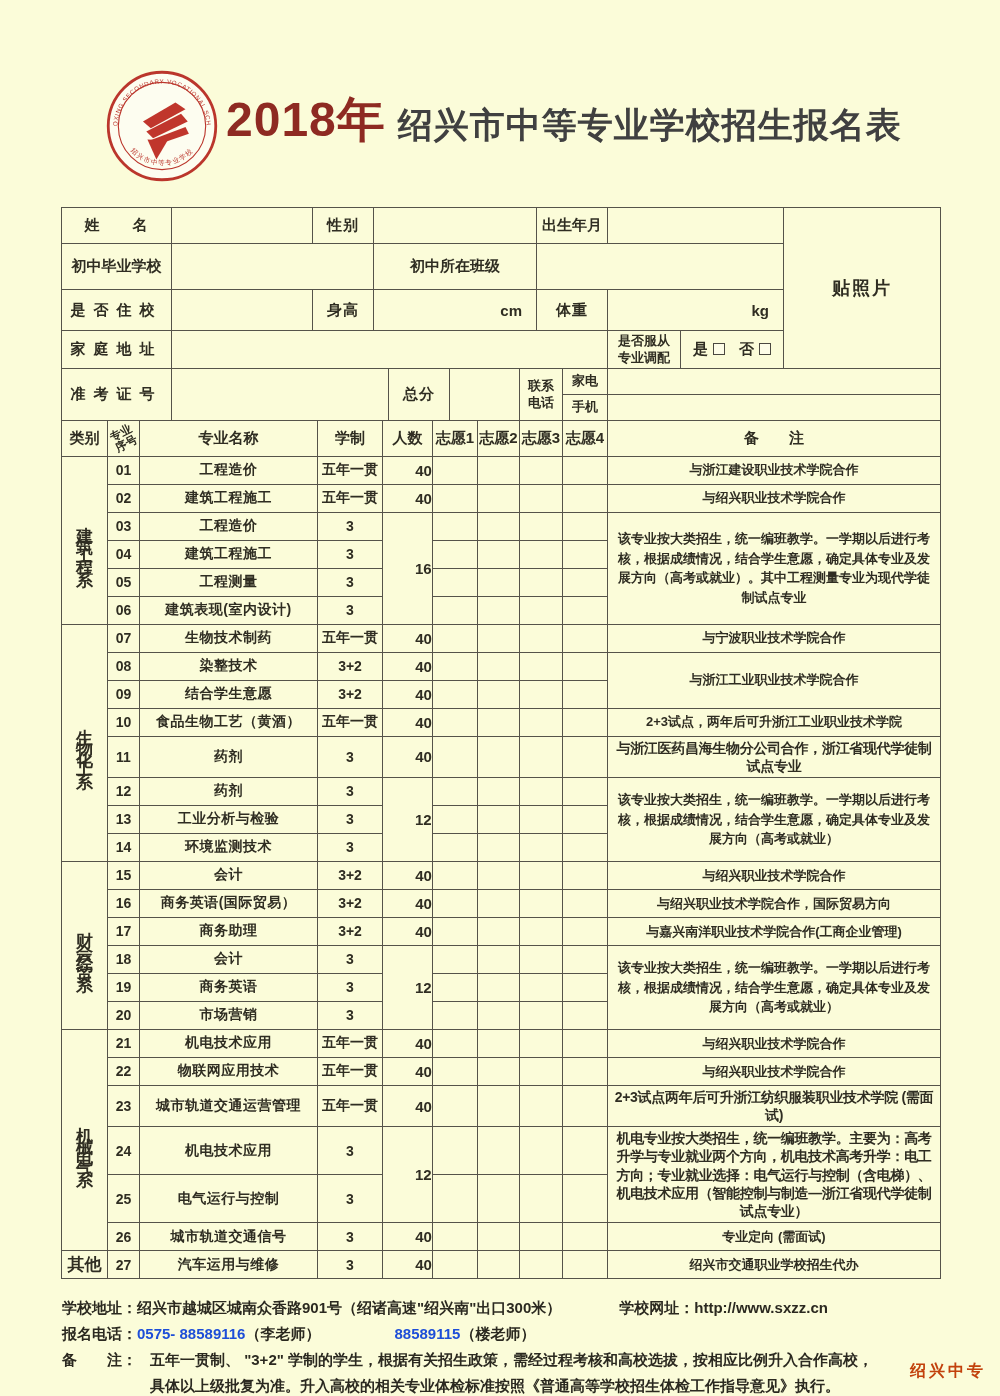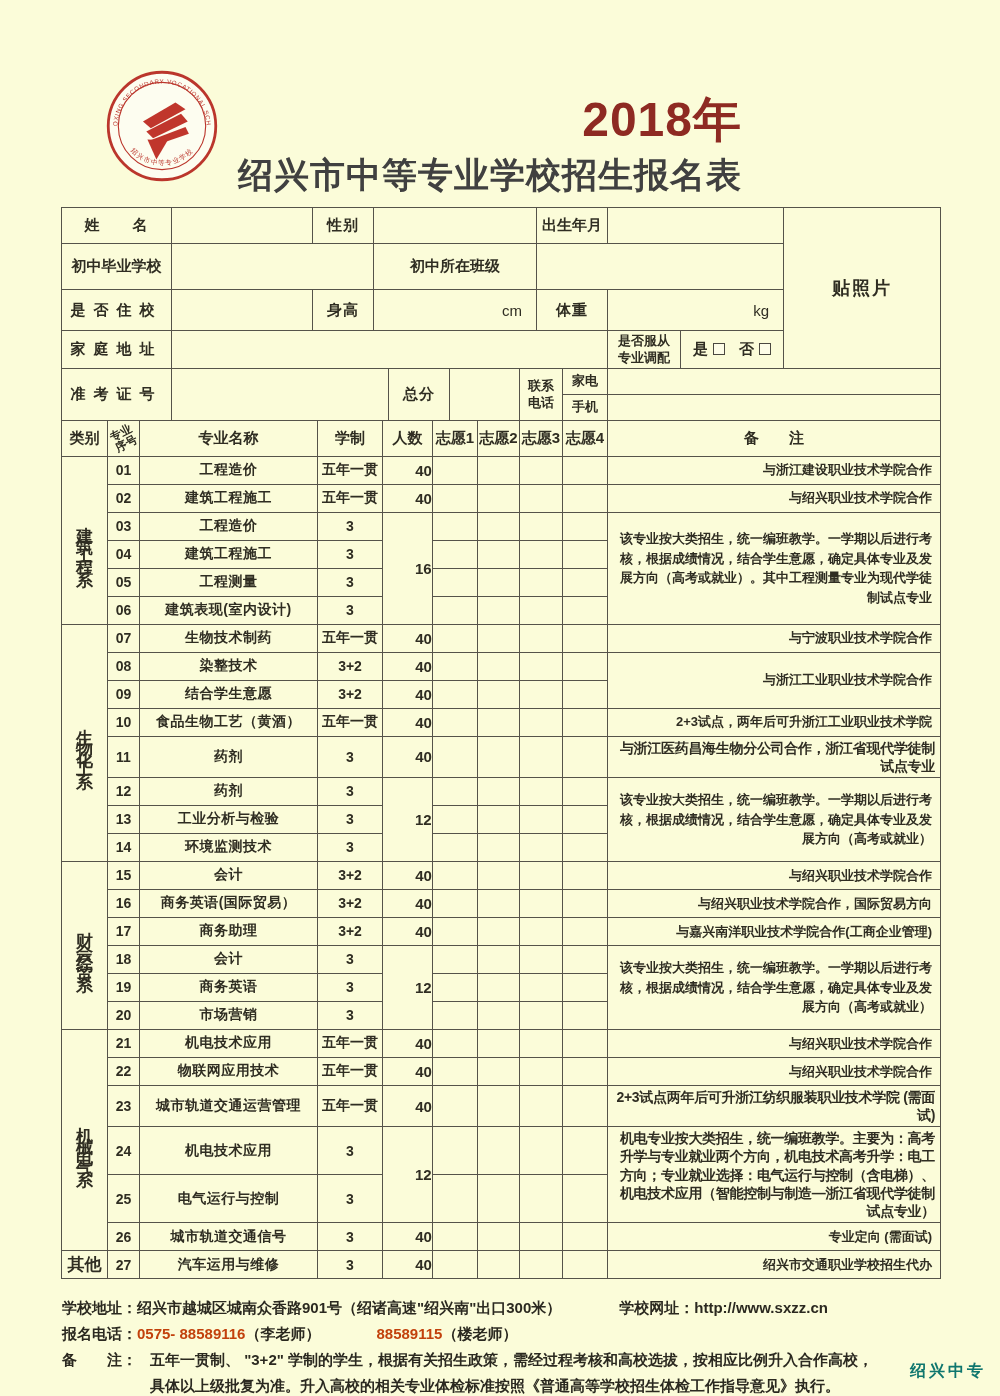--- a/index.html
+++ b/index.html
@@ -2,60 +2,60 @@
 <html><head>
 <meta charset="utf-8">
 <style>
   * { margin:0; padding:0; box-sizing:border-box; }
   body { background:#e8e8e0; font-family:"Liberation Sans","DejaVu Sans",sans-serif; }
   .page { position:relative; width:1000px; height:1396px; margin:0 auto; background:#fbfcd9; color:#2f2d22; overflow:hidden; }
 
   
   .hdr { position:relative; height:207px; }
   .logo { position:absolute; left:106px; top:70px; width:112px; height:112px; }
-  .titleline { position:absolute; left:226px; top:88px; display:flex; align-items:flex-end; white-space:nowrap;flex-direction:column; }
+  .titleline { position:absolute; left:226px; top:88px; display:flex; align-items:flex-end; white-space:nowrap; }
   .year { font-size:48px; font-weight:bold; color:#8e2a22; letter-spacing:1px; }
   .ttl { font-size:35px; font-weight:bold; color:#404040; margin-left:12px; padding-bottom:3px; letter-spacing:1px; }
 
   
   table { border-collapse:collapse; table-layout:fixed; margin-left:61px; width:879px; }
   td { border:1.5px solid #55534a; font-size:15px; text-align:center; vertical-align:middle; overflow:hidden; }
   .lbl { font-weight:bold; letter-spacing:1px; }
   .sp  { letter-spacing:8px; }
   .wsp { letter-spacing:0; }
   .bl  { background:transparent; }
-  .unit { text-align:right; padding-right:14px; font-weight:normal; }
+  .unit { text-align:right; padding-right:14px; font-weight:bold; }
   .two { font-size:13px; line-height:1.25; font-weight:bold; }
   .photo { font-weight:bold; font-size:18px; letter-spacing:2px; }
   .box { display:inline-block; width:12px; height:12px; border:1.5px solid #4a4840; vertical-align:-1px; margin-left:5px; background:#fdfde8; }
   .ckwrap { font-weight:bold; }
   .ckwrap .no { margin-left:14px; }
 
   .mt { margin-top:-1.5px; }
   .mt td { height:28px; }
   .mt .hrow td { height:36px; font-weight:bold; }
   .cat { font-weight:bold; font-size:17px; }
   .vtx { writing-mode:vertical-lr; text-orientation:upright; letter-spacing:11px; margin:0 auto; font-weight:bold; font-size:17px; }
   .num { font-size:14px; font-weight:bold; }
   .nm  { font-size:14px; font-weight:bold; letter-spacing:0.5px; }
   .yr  { font-size:14px; font-weight:bold; }
   .cnt { font-size:15px; font-weight:bold;padding-left:32px; }
-  .rk  { text-align:right; padding:2px 8px; font-size:13px; font-weight:bold; line-height:1.5; }
+  .rk  { text-align:center; padding:2px 8px; font-size:13px; font-weight:bold; line-height:1.5; }
   .rk.sm { font-size:14px; line-height:1.3; letter-spacing:-0.3px; padding:2px 5px; }
   .rot { transform:rotate(-27deg); font-size:11.5px; line-height:1.05; white-space:pre-line; font-weight:bold; }
 
   
   .foot { margin:16px 0 0 62px; width:880px; font-weight:bold; font-size:15px; color:#2b2920; }
   .frow { display:flex; align-items:baseline; line-height:26px; white-space:nowrap; }
-  .red { color:#c2410c; }
+  .red { color:#1d4ed8; }
   .gap60 { margin-left:58px; }
-  .gap70 { margin-left:56px; }
+  .gap70 { margin-left:74px; }
   .notelbl { flex:0 0 88px; }
   .noteln { line-height:26px; }
-  .wm { position:absolute; right:14px; bottom:14px; color:#0f766e; font-size:16px; font-weight:bold; letter-spacing:3px; }
+  .wm { position:absolute; right:14px; bottom:14px; color:#c2410c; font-size:16px; font-weight:bold; letter-spacing:3px; }
 </style>
 </head>
 <body>
 
 <div class="page">
 
   <div class="hdr">
     <svg class="logo" viewBox="0 0 100 100">
       <defs>
         <path id="arcTop" d="M 10 52 A 40 40 0 0 1 90 52"></path>

